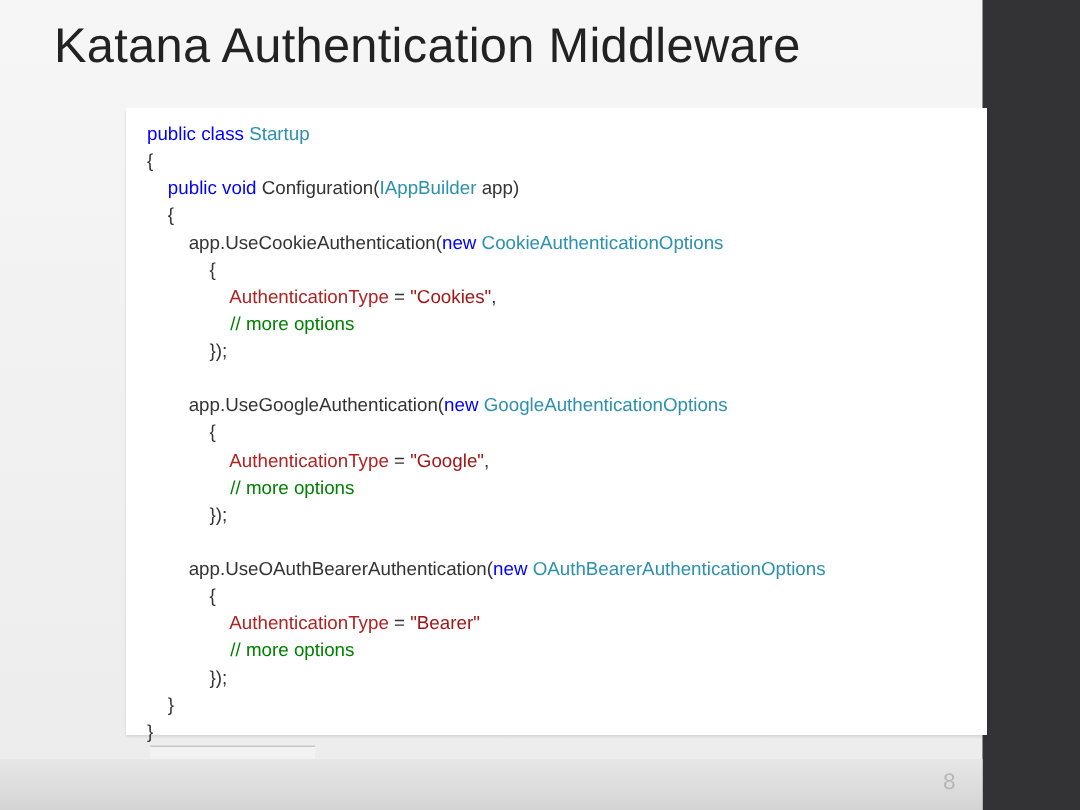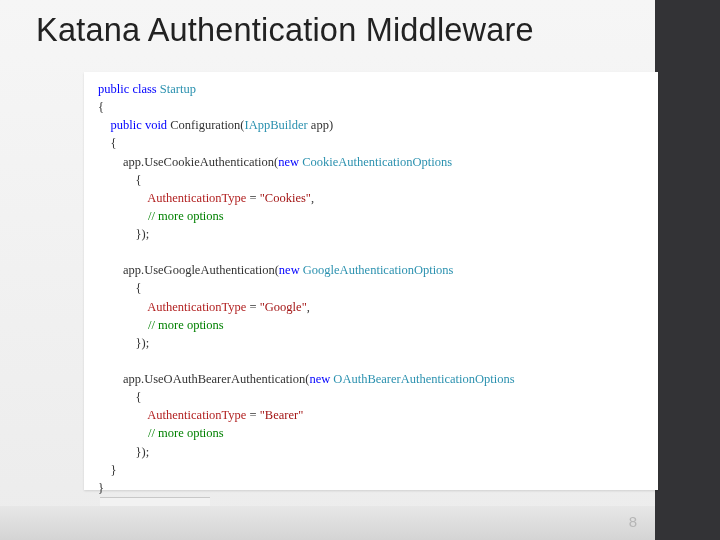--- a/index.html
+++ b/index.html
@@ -29,21 +29,21 @@
     left: 84px;
     top: 72px;
     width: 574px;
     height: 418px;
     background: #fff;
     box-shadow: 0 1px 2px rgba(0,0,0,.12);
   }
   pre.code {
     margin: 0;
     padding: 8px 10px 8px 14px;
-    font-family: Liberation Serif, serif;
+    font-family: Liberation Sans, sans-serif;
     font-size: 12.5px;
     line-height: 1.45;
     color: #333;
     white-space: pre;
   }
   .kw   { color: #0000ff; }
   .type { color: #2b91af; }
   .prop { color: #b22222; }
   .str  { color: #a31515; }
   .comm { color: #008000; }

